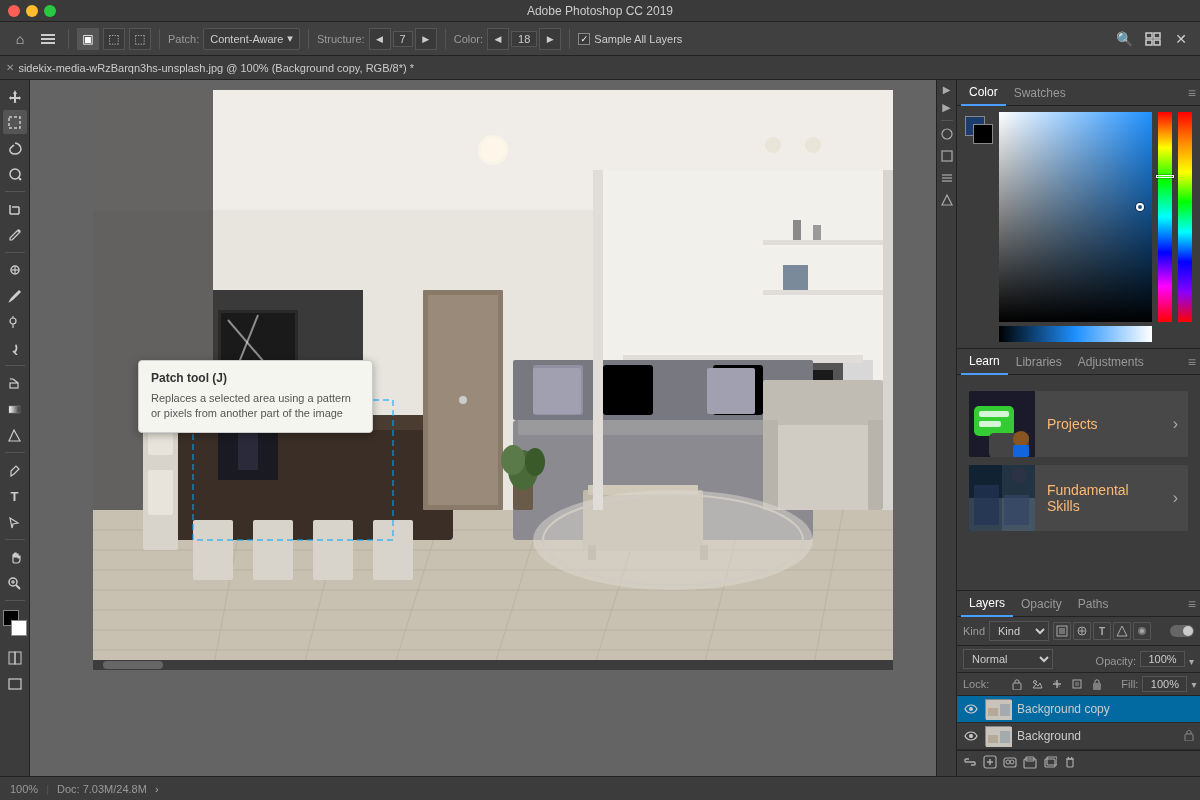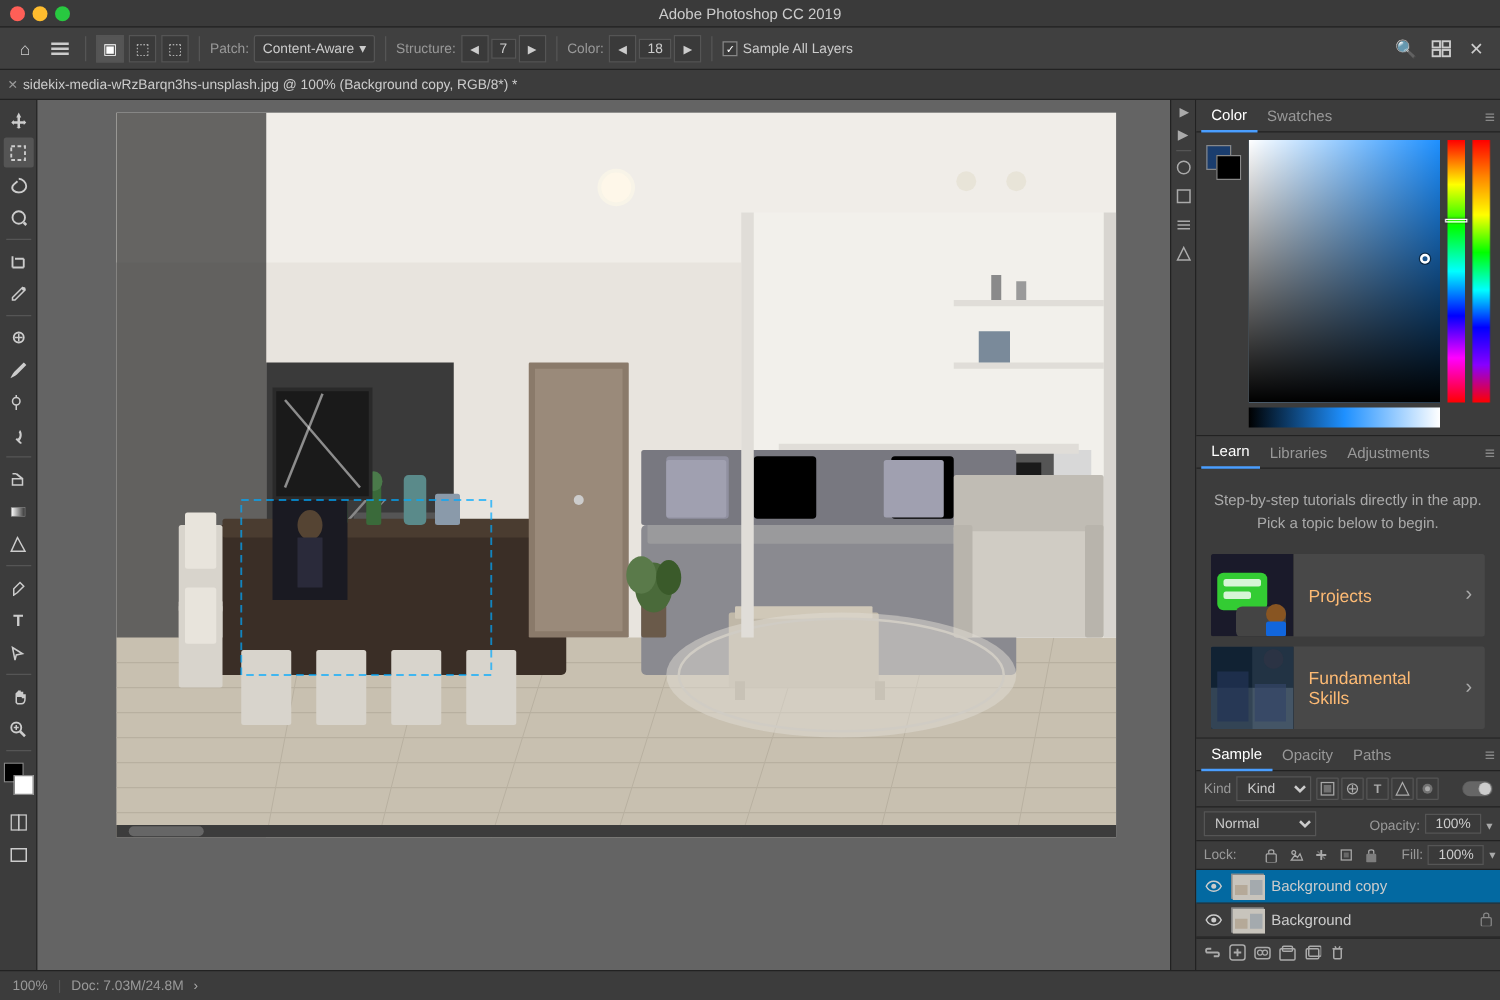--- a/index.html
+++ b/index.html
@@ -522,20 +522,24 @@
 
           <rect x="420" y="380" width="20" height="40" fill="#6a5a4a" rx="2"></rect>
           <ellipse cx="430" cy="380" rx="15" ry="20" fill="#4a6a3a"></ellipse>
           <ellipse cx="420" cy="370" rx="12" ry="15" fill="#5a7a4a"></ellipse>
           <ellipse cx="442" cy="372" rx="10" ry="14" fill="#3a5a2a"></ellipse>
 
           <rect x="100" y="310" width="200" height="140" fill="none" stroke="#00aaff" stroke-width="1.5" stroke-dasharray="6,4" opacity="0.7"></rect>
         </svg>
 
         
+        <div id="tooltip">
+          <div class="tooltip-title">Patch tool (J)</div>
+          <div class="tooltip-desc">Replaces a selected area using a pattern or pixels from another part of the image</div>
+        </div>
 
         <div class="hscrollbar">
           <div class="hscrollbar-thumb"></div>
         </div>
       </div>
     </div>
   </div>
 
   <div id="right-panel">
 
@@ -578,22 +582,20 @@
     </div>
 
     <div id="learn-panel">
       <div class="learn-tabs">
         <div class="learn-tab active">Learn</div>
         <div class="learn-tab inactive">Libraries</div>
         <div class="learn-tab inactive">Adjustments</div>
         <div class="panel-tab-right">≡</div>
       </div>
       <div class="learn-content">
-        <div class="learn-subtitle">Step-by-step tutorials directly in the app. Pick a
-topic below to begin.</div>
 
         <div class="learn-card">
           <div class="learn-card-thumbnail" style="background:#2a2a2a;display:flex;align-items:center;justify-content:center;overflow:hidden;">
 
             <svg width="66" height="66" viewBox="0 0 66 66">
               <rect width="66" height="66" fill="#1a1a2a"></rect>
               <rect x="5" y="15" width="40" height="30" rx="5" fill="#33cc33"></rect>
               <rect x="10" y="20" width="30" height="6" rx="2" fill="#fff" opacity="0.8"></rect>
               <rect x="10" y="30" width="22" height="6" rx="2" fill="#fff" opacity="0.8"></rect>
               <rect x="20" y="42" width="40" height="25" rx="5" fill="#444"></rect>
@@ -621,21 +623,21 @@
             </svg>
           </div>
           <div class="learn-card-label">Fundamental Skills</div>
           <div class="learn-card-arrow">›</div>
         </div>
       </div>
     </div>
 
     <div id="layers-panel">
       <div class="layers-tabs">
-        <div class="layers-tab active">Sample</div>
+        <div class="layers-tab active">Layers</div>
         <div class="layers-tab inactive">Opacity</div>
         <div class="layers-tab inactive">Paths</div>
         <div class="panel-tab-right">≡</div>
       </div>
 
       <div class="layers-controls">
         <span style="font-size:11px;color:#999;">Kind</span>
         <select class="layers-dropdown" style="width:60px;">
           <option>Kind</option>
         </select>

